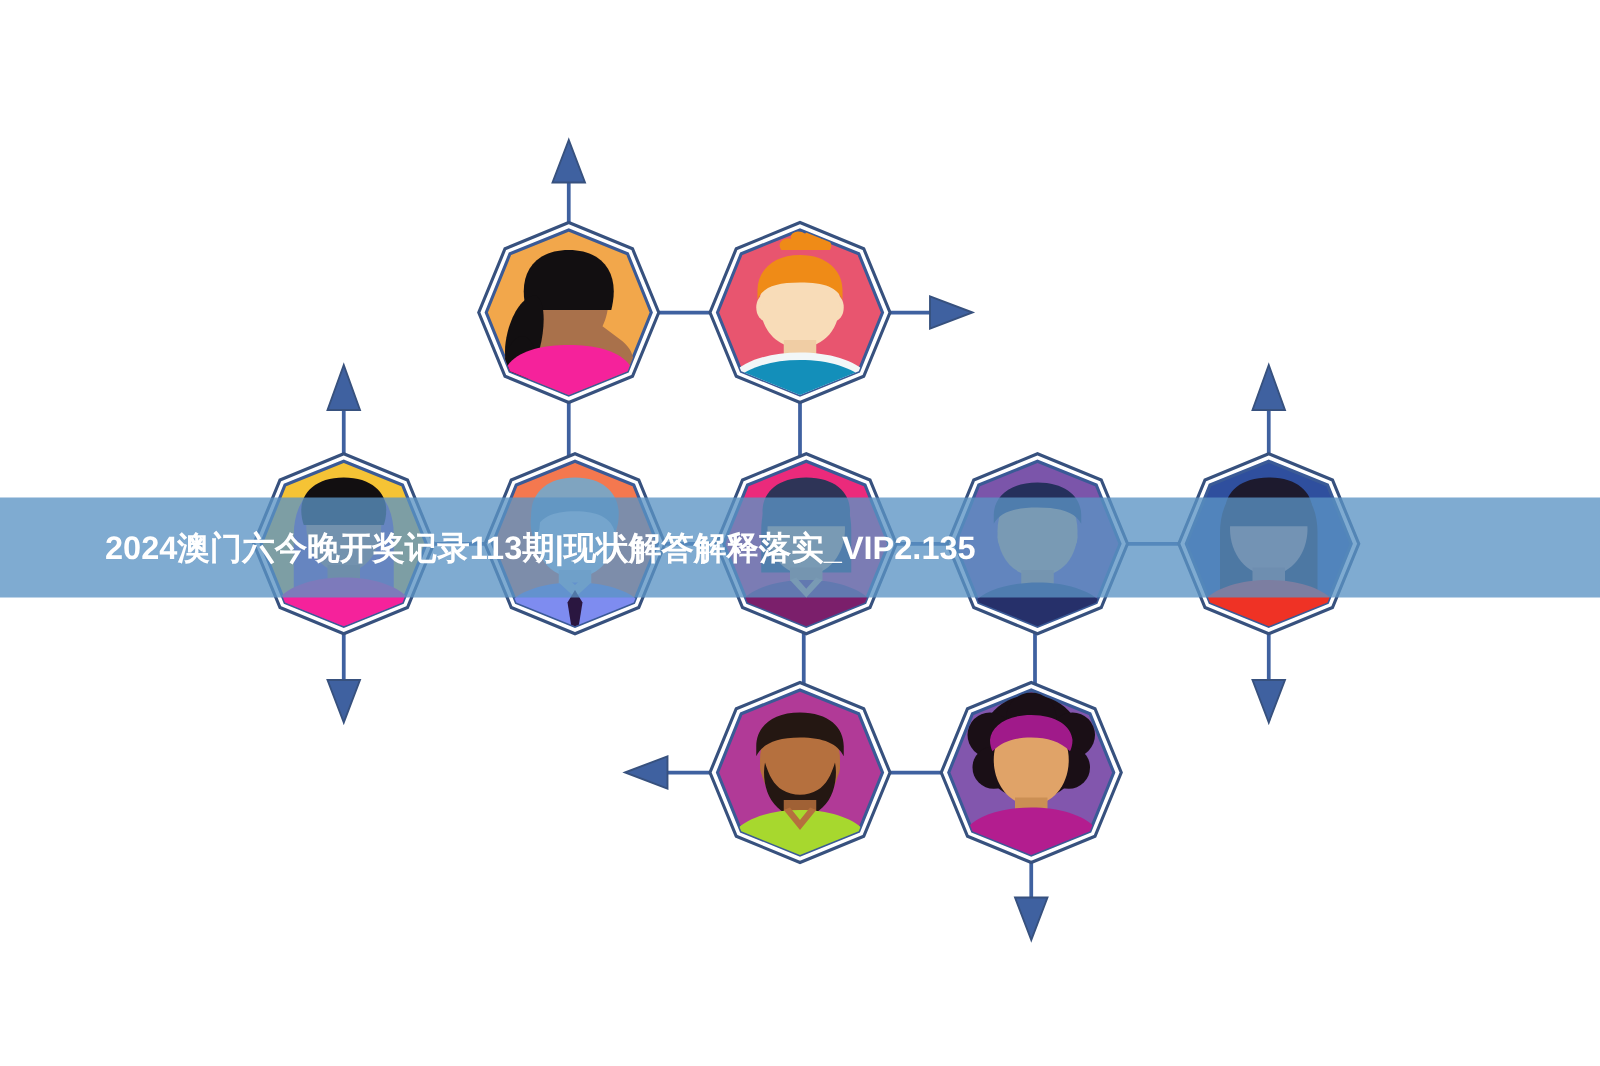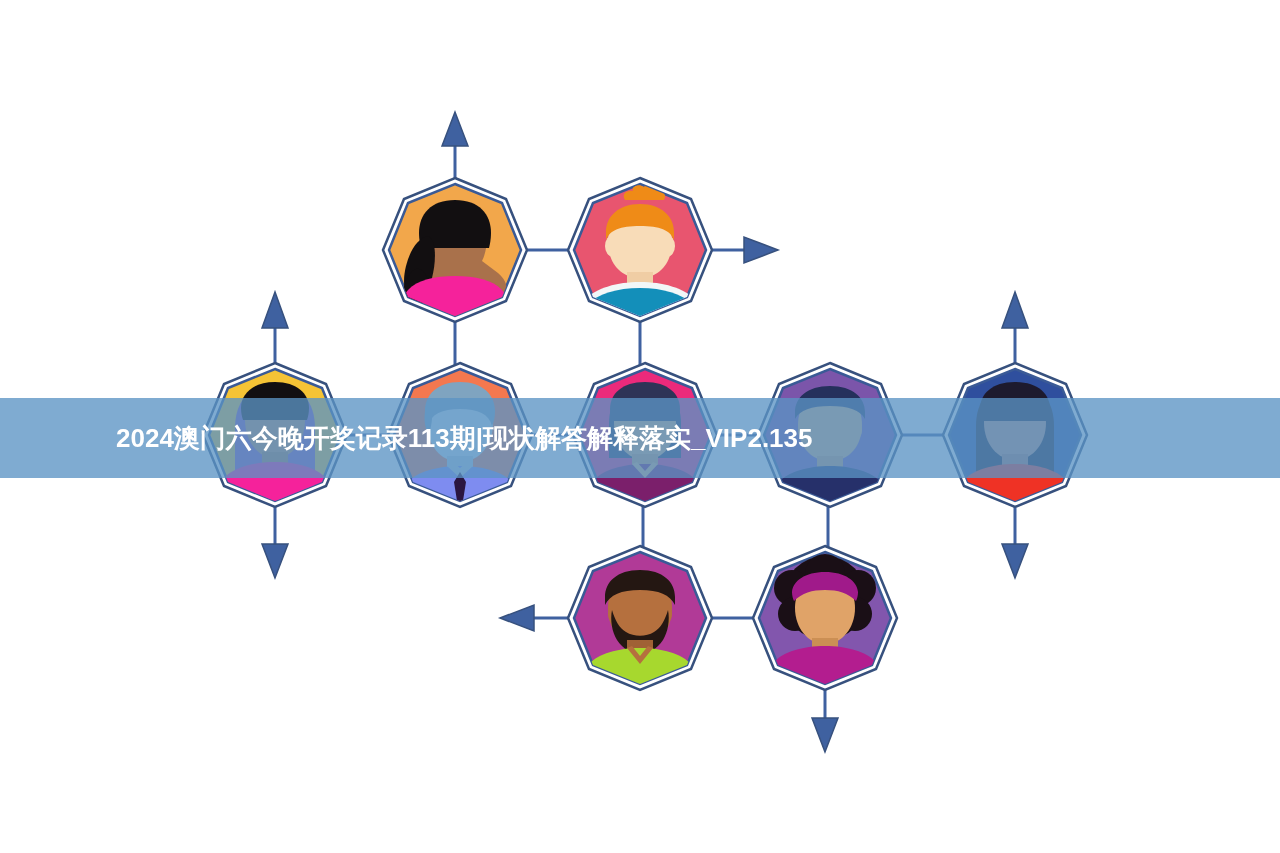--- a/index.html
+++ b/index.html
@@ -28,21 +28,21 @@
     height: 853px;
     display: block;
   }
   #banner {
     position: absolute;
     left: 0;
     width: 1280px;
     display: flex;
     align-items: center;
     box-sizing: border-box;
-    padding-left: 116px;
+    padding-left: 84px;
   }
   #banner-text {
     color: #ffffff;
     font-weight: bold;
     letter-spacing: 0px;
     white-space: nowrap;
     line-height: 1;
     text-shadow: 0 0 1px rgba(0,0,0,0.06);
   }
 </style>

